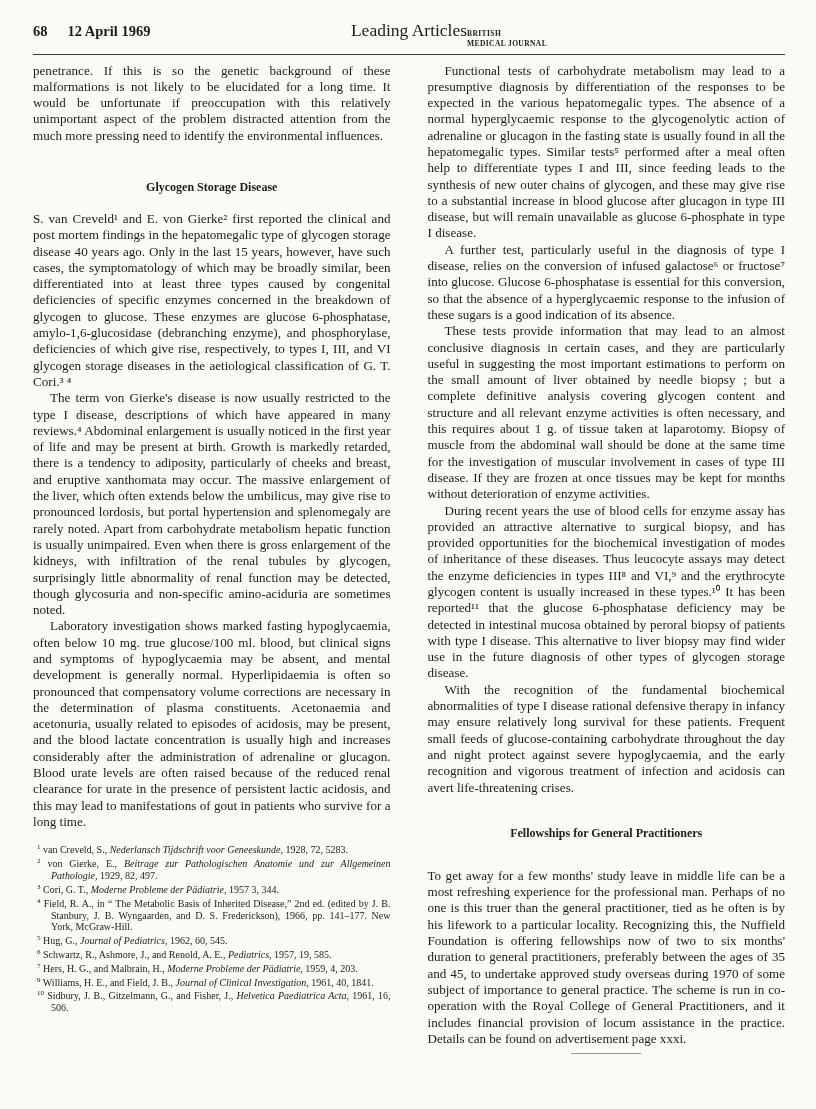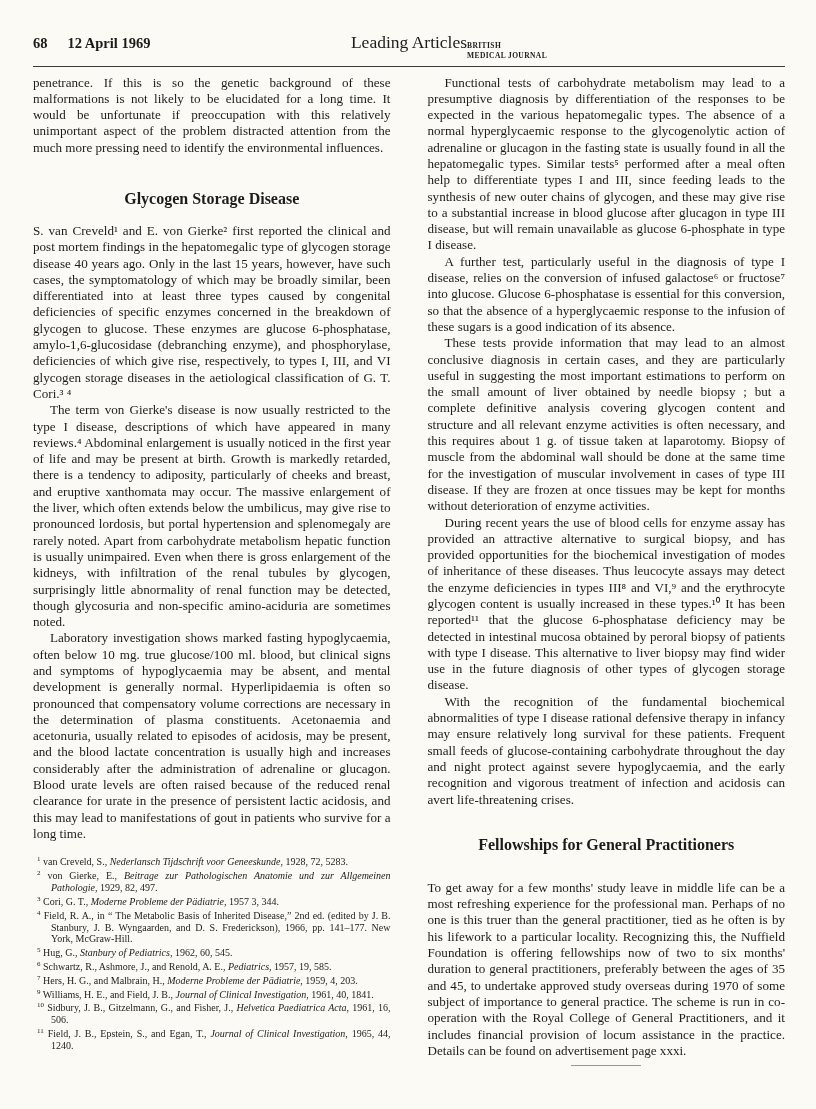--- a/index.html
+++ b/index.html
@@ -3,39 +3,39 @@
 <meta charset="utf-8">
 <style>
   * { box-sizing: border-box; }
   html, body { margin: 0; padding: 0; }
   body {
     width: 816px; height: 1109px;
     font-family: "Liberation Serif", serif;
   }
   .page {
     width: 816px; height: 1109px;
-    padding: 32px 31px 0 33px;
+    padding: 20px 31px 0 33px;
     overflow: hidden;
   }
   .page-header { display: flex; align-items: baseline; }
   .header-left { flex: 1; display: flex; gap: 20px; font-size: 14.5px; font-weight: bold; }
   .header-center { flex: 0 0 auto; font-size: 17.5px; }
   .header-right { flex: 1; text-align: left; font-size: 7.5px; font-weight: bold; line-height: 1.3; letter-spacing: 0.4px; }
   .header-rule { border: none; border-top: 1px solid #3a3a3a; margin: 5px 0 0; }
   .columns { display: flex; gap: 37px; margin-top: 8px; }
   .col { flex: 1 1 0; min-width: 0; }
   p.body {
     margin: 0;
     font-size: 13.1px; line-height: 16.3px;
     text-align: justify;
     text-indent: 17px;
   }
   p.body.noindent { text-indent: 0; }
   h2.article-title {
-    font-size: 16px; line-height: 22px; font-weight: bold;
+    font-size: 12px; line-height: 22px; font-weight: bold;
     text-align: center; margin: 32px 0 13px;
   }
   h2.article-title.second {
     margin: 26px auto 24px;
     max-width: 300px;
   }
   ol.references {
     list-style: none;
     margin: 12px 0 0; padding: 0 0 0 4px;
     font-size: 10px; line-height: 11.6px;
@@ -73,26 +73,25 @@
       <div>
           <p class="body noindent">S. van Creveld¹ and E. von Gierke² first reported the clinical and post mortem findings in the hepatomegalic type of glycogen storage disease 40 years ago. Only in the last 15 years, however, have such cases, the symptomatology of which may be broadly similar, been differentiated into at least three types caused by congenital deficiencies of specific enzymes concerned in the breakdown of glycogen to glucose. These enzymes are glucose 6-phosphatase, amylo-1,6-glucosidase (debranching enzyme), and phosphorylase, deficiencies of which give rise, respectively, to types I, III, and VI glycogen storage diseases in the aetiological classification of G. T. Cori.³ ⁴</p>
           <p class="body">The term von Gierke's disease is now usually restricted to the type I disease, descriptions of which have appeared in many reviews.⁴ Abdominal enlargement is usually noticed in the first year of life and may be present at birth. Growth is markedly retarded, there is a tendency to adiposity, particularly of cheeks and breast, and eruptive xanthomata may occur. The massive enlargement of the liver, which often extends below the umbilicus, may give rise to pronounced lordosis, but portal hypertension and splenomegaly are rarely noted. Apart from carbohydrate metabolism hepatic function is usually unimpaired. Even when there is gross enlargement of the kidneys, with infiltration of the renal tubules by glycogen, surprisingly little abnormality of renal function may be detected, though glycosuria and non-specific amino-aciduria are sometimes noted.</p>
           <p class="body">Laboratory investigation shows marked fasting hypoglycaemia, often below 10 mg. true glucose/100 ml. blood, but clinical signs and symptoms of hypoglycaemia may be absent, and mental development is generally normal. Hyperlipidaemia is often so pronounced that compensatory volume corrections are necessary in the determination of plasma constituents. Acetonaemia and acetonuria, usually related to episodes of acidosis, may be present, and the blood lactate concentration is usually high and increases considerably after the administration of adrenaline or glucagon. Blood urate levels are often raised because of the reduced renal clearance for urate in the presence of persistent lactic acidosis, and this may lead to manifestations of gout in patients who survive for a long time.</p>
         </div>
       <ol class="references">
           <li><sup>1</sup> <span>van Creveld, S., </span><span class="it">Nederlansch Tijdschrift voor Geneeskunde</span><span>, 1928, </span><span class="bd">72</span><span>, 5283.</span></li>
           <li><sup>2</sup> <span>von Gierke, E., </span><span class="it">Beitrage zur Pathologischen Anatomie und zur Allgemeinen Pathologie</span><span>, 1929, </span><span class="bd">82</span><span>, 497.</span></li>
           <li><sup>3</sup> <span>Cori, G. T., </span><span class="it">Moderne Probleme der Pädiatrie</span><span>, 1957 </span><span class="bd">3</span><span>, 344.</span></li>
           <li><sup>4</sup> <span>Field, R. A., in “ The Metabolic Basis of Inherited Disease,” 2nd ed. (edited by J. B. Stanbury, J. B. Wyngaarden, and D. S. Frederickson), 1966, pp. 141–177. New York, McGraw-Hill.</span></li>
-          <li><sup>5</sup> <span>Hug, G., </span><span class="it">Stanbury of Pediatrics</span><span>, 1962, </span><span class="bd">60</span><span>, 545.</span></li>
+          <li><sup>5</sup> <span>Hug, G., </span><span class="it">Journal of Pediatrics</span><span>, 1962, </span><span class="bd">60</span><span>, 545.</span></li>
           <li><sup>6</sup> <span>Schwartz, R., Ashmore, J., and Renold, A. E., </span><span class="it">Pediatrics</span><span>, 1957, </span><span class="bd">19</span><span>, 585.</span></li>
           <li><sup>7</sup> <span>Hers, H. G., and Malbrain, H., </span><span class="it">Moderne Probleme der Pädiatrie</span><span>, 1959, </span><span class="bd">4</span><span>, 203.</span></li>
           <li><sup>9</sup> <span>Williams, H. E., and Field, J. B., </span><span class="it">Journal of Clinical Investigation</span><span>, 1961, </span><span class="bd">40</span><span>, 1841.</span></li>
           <li><sup>10</sup> <span>Sidbury, J. B., Gitzelmann, G., and Fisher, J., </span><span class="it">Helvetica Paediatrica Acta</span><span>, 1961, </span><span class="bd">16</span><span>, 506.</span></li>
-          <li><sup>11</sup> <span>Field, J. B., Epstein, S., and Egan, T., </span><span class="it">Journal of Clinical Investigation</span><span>, 1965, </span><span class="bd">44</span><span>, 1240.</span></li>
         </ol>
     </div>
 
     <div class="col">
       <div>
           <p class="body">Functional tests of carbohydrate metabolism may lead to a presumptive diagnosis by differentiation of the responses to be expected in the various hepatomegalic types. The absence of a normal hyperglycaemic response to the glycogenolytic action of adrenaline or glucagon in the fasting state is usually found in all the hepatomegalic types. Similar tests⁵ performed after a meal often help to differentiate types I and III, since feeding leads to the synthesis of new outer chains of glycogen, and these may give rise to a substantial increase in blood glucose after glucagon in type III disease, but will remain unavailable as glucose 6-phosphate in type I disease.</p>
           <p class="body">A further test, particularly useful in the diagnosis of type I disease, relies on the conversion of infused galactose⁶ or fructose⁷ into glucose. Glucose 6-phosphatase is essential for this conversion, so that the absence of a hyperglycaemic response to the infusion of these sugars is a good indication of its absence.</p>
           <p class="body">These tests provide information that may lead to an almost conclusive diagnosis in certain cases, and they are particularly useful in suggesting the most important estimations to perform on the small amount of liver obtained by needle biopsy ; but a complete definitive analysis covering glycogen content and structure and all relevant enzyme activities is often necessary, and this requires about 1 g. of tissue taken at laparotomy. Biopsy of muscle from the abdominal wall should be done at the same time for the investigation of muscular involvement in cases of type III disease. If they are frozen at once tissues may be kept for months without deterioration of enzyme activities.</p>
           <p class="body">During recent years the use of blood cells for enzyme assay has provided an attractive alternative to surgical biopsy, and has provided opportunities for the biochemical investigation of modes of inheritance of these diseases. Thus leucocyte assays may detect the enzyme deficiencies in types III⁸ and VI,⁹ and the erythrocyte glycogen content is usually increased in these types.¹⁰ It has been reported¹¹ that the glucose 6-phosphatase deficiency may be detected in intestinal mucosa obtained by peroral biopsy of patients with type I disease. This alternative to liver biopsy may find wider use in the future diagnosis of other types of glycogen storage disease.</p>
           <p class="body">With the recognition of the fundamental biochemical abnormalities of type I disease rational defensive therapy in infancy may ensure relatively long survival for these patients. Frequent small feeds of glucose-containing carbohydrate throughout the day and night protect against severe hypoglycaemia, and the early recognition and vigorous treatment of infection and acidosis can avert life-threatening crises.</p>

